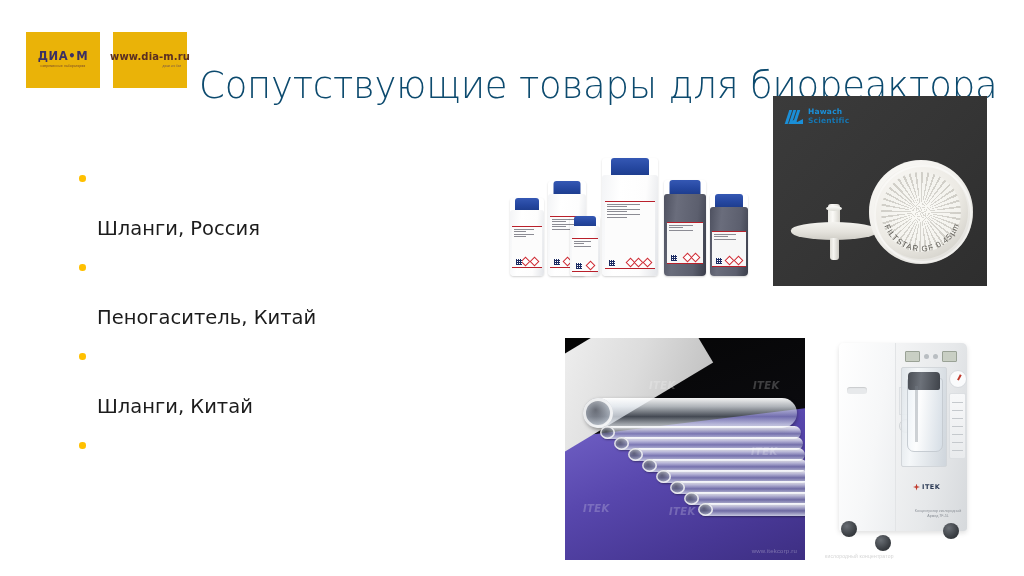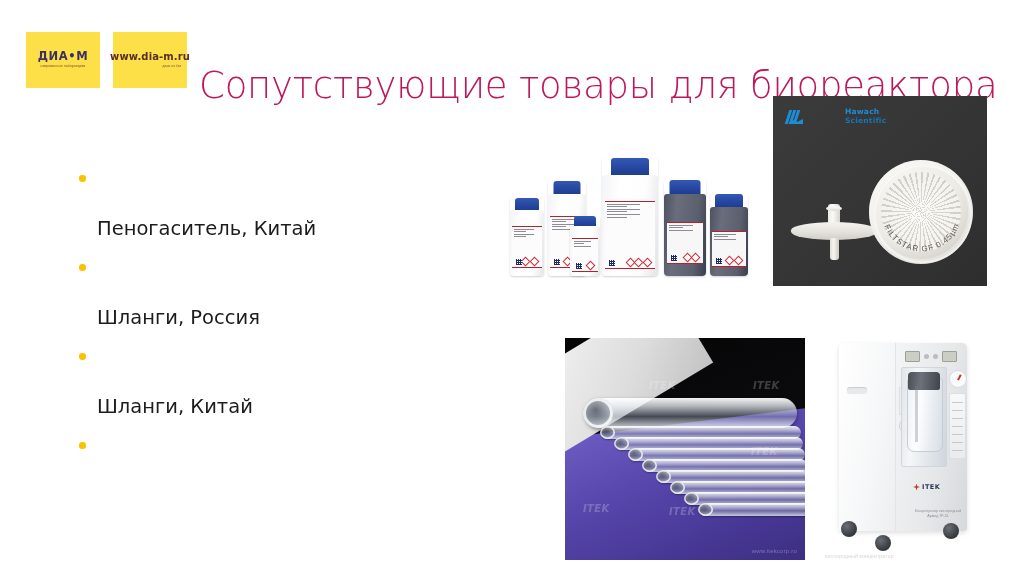--- a/index.html
+++ b/index.html
@@ -17,21 +17,21 @@
   }
   #slide {
     position: absolute;
     inset: 0;
     background: #ffffff;
   }
 
   
   .logo-box {
     position: absolute;
-    background: #fde047;
+    background: #eab308;
     display: flex;
     flex-direction: column;
     align-items: center;
     justify-content: center;
   }
   #logo-box-1 { left: 26px; top: 32px; width: 74px; height: 56px; }
   #logo-box-2 { left: 113px; top: 32px; width: 74px; height: 56px; }
 
   .logo-main {
     font-family: "DejaVu Sans", sans-serif;
@@ -75,21 +75,21 @@
   
   #page-title {
     position: absolute;
     left: 199px;
     top: 39px;
     width: 790px;
     font-family: "DejaVu Sans", sans-serif;
     font-weight: 300;
     font-size: 37px;
     line-height: 44px;
-    color: #be185d;
+    color: #0c4a6e;
     letter-spacing: -0.2px;
     white-space: nowrap;
   }
 
   
   #bullet-list {
     position: absolute;
     left: 70px;
     top: 166px;
     width: 420px;
@@ -236,21 +236,20 @@
     clip-path: polygon(0 100%, 38% 22%, 62% 60%, 100% 0, 100% 100%);
     transform: none;
   }
   .hawach-txt {
     font-family: "DejaVu Sans", sans-serif;
     font-weight: bold;
     font-size: 7.5px;
     line-height: 8.5px;
     color: #1a8fd8;
     letter-spacing: 0.2px;
-    margin-left: 37px;
   }
   .hawach-txt .l2 { color: #1577b4; }
 
   
   #filter-side {
     position: absolute;
     left: 18px;
     bottom: 26px;
     width: 86px;
     height: 62px;
@@ -608,25 +607,25 @@
   <div id="logo-box-2" class="logo-box">
     <div class="logo-url">www.dia-m.ru</div>
     <div class="logo-url-sub">диам эго биз</div>
   </div>
 
   <h1 id="page-title">Сопутствующие товары для биореактора</h1>
 
   <ul id="bullet-list" style="list-style:none;margin:0;padding:0;">
     <li class="bullet-item">
       <span class="bullet-dot"></span>
-      <span>Пеногаситель, Китай</span>
+      <span>Шланги, Россия</span>
     </li>
     <li class="bullet-item">
       <span class="bullet-dot"></span>
-      <span>Шланги, Россия</span>
+      <span>Пеногаситель, Китай</span>
     </li>
     <li class="bullet-item">
       <span class="bullet-dot"></span>
       <span>Шланги, Китай</span>
     </li>
     <li class="bullet-item">
       <span class="bullet-dot"></span>
     </li>
     <li class="bullet-item">
       

